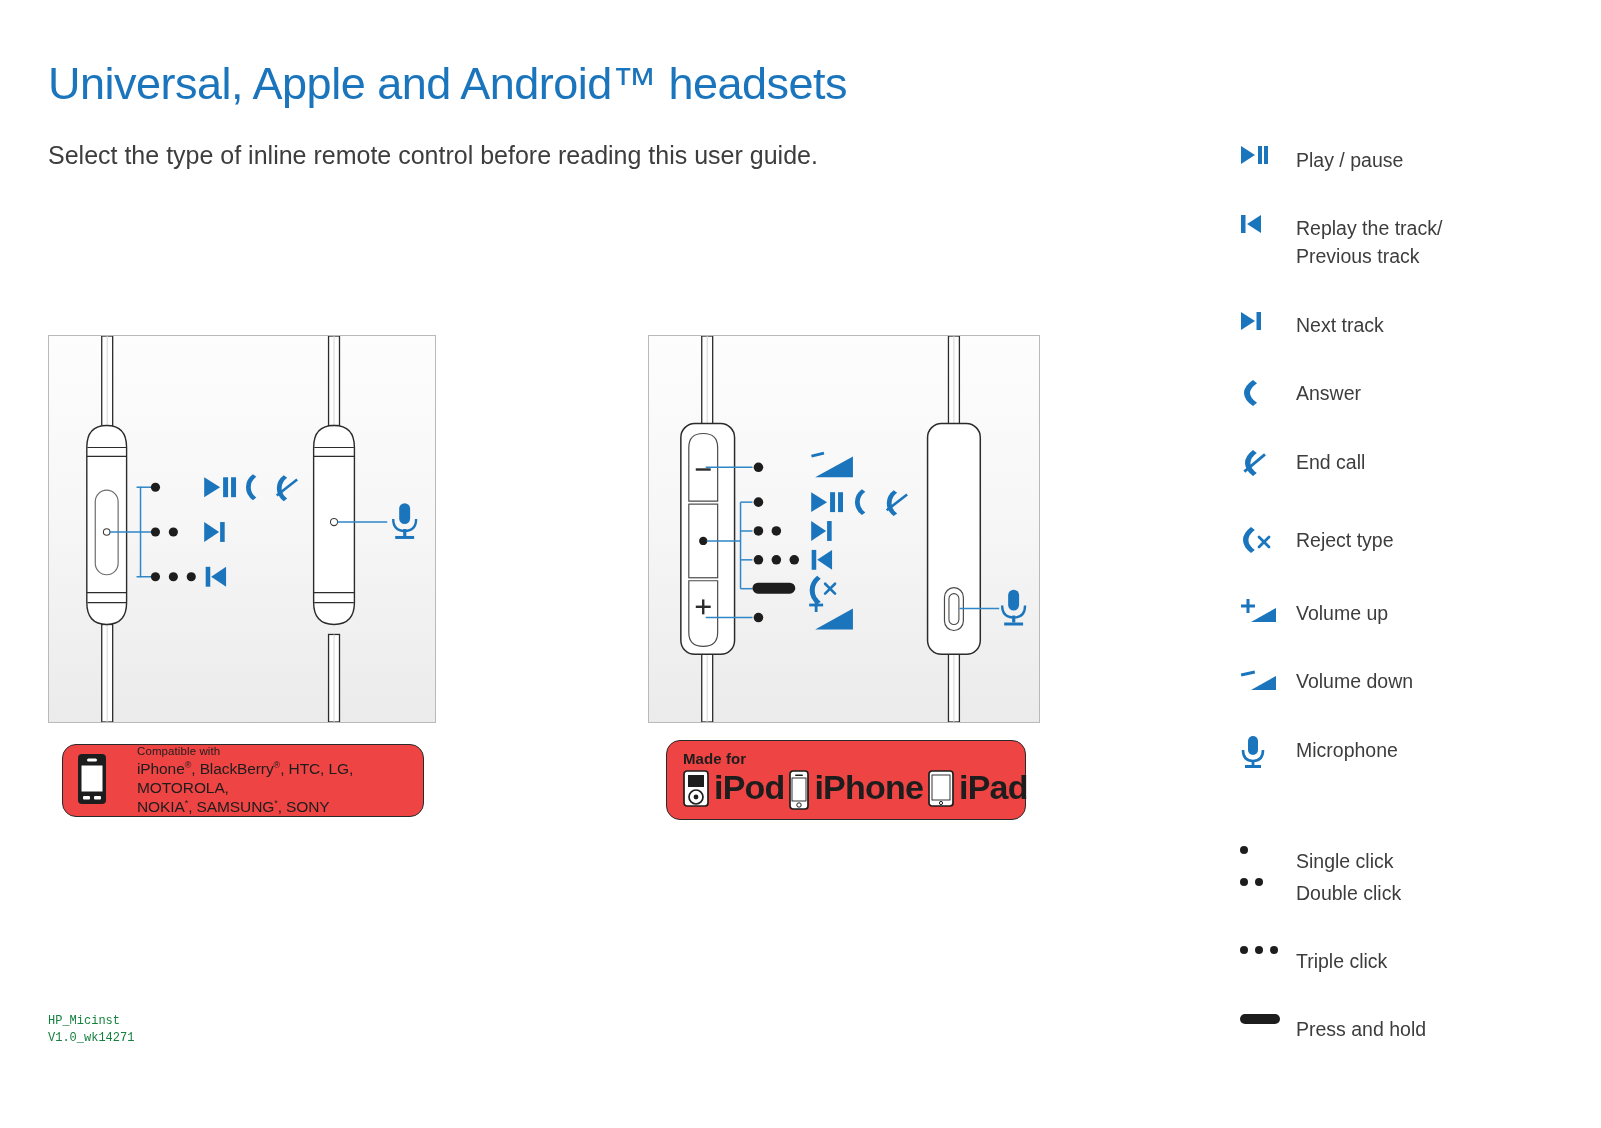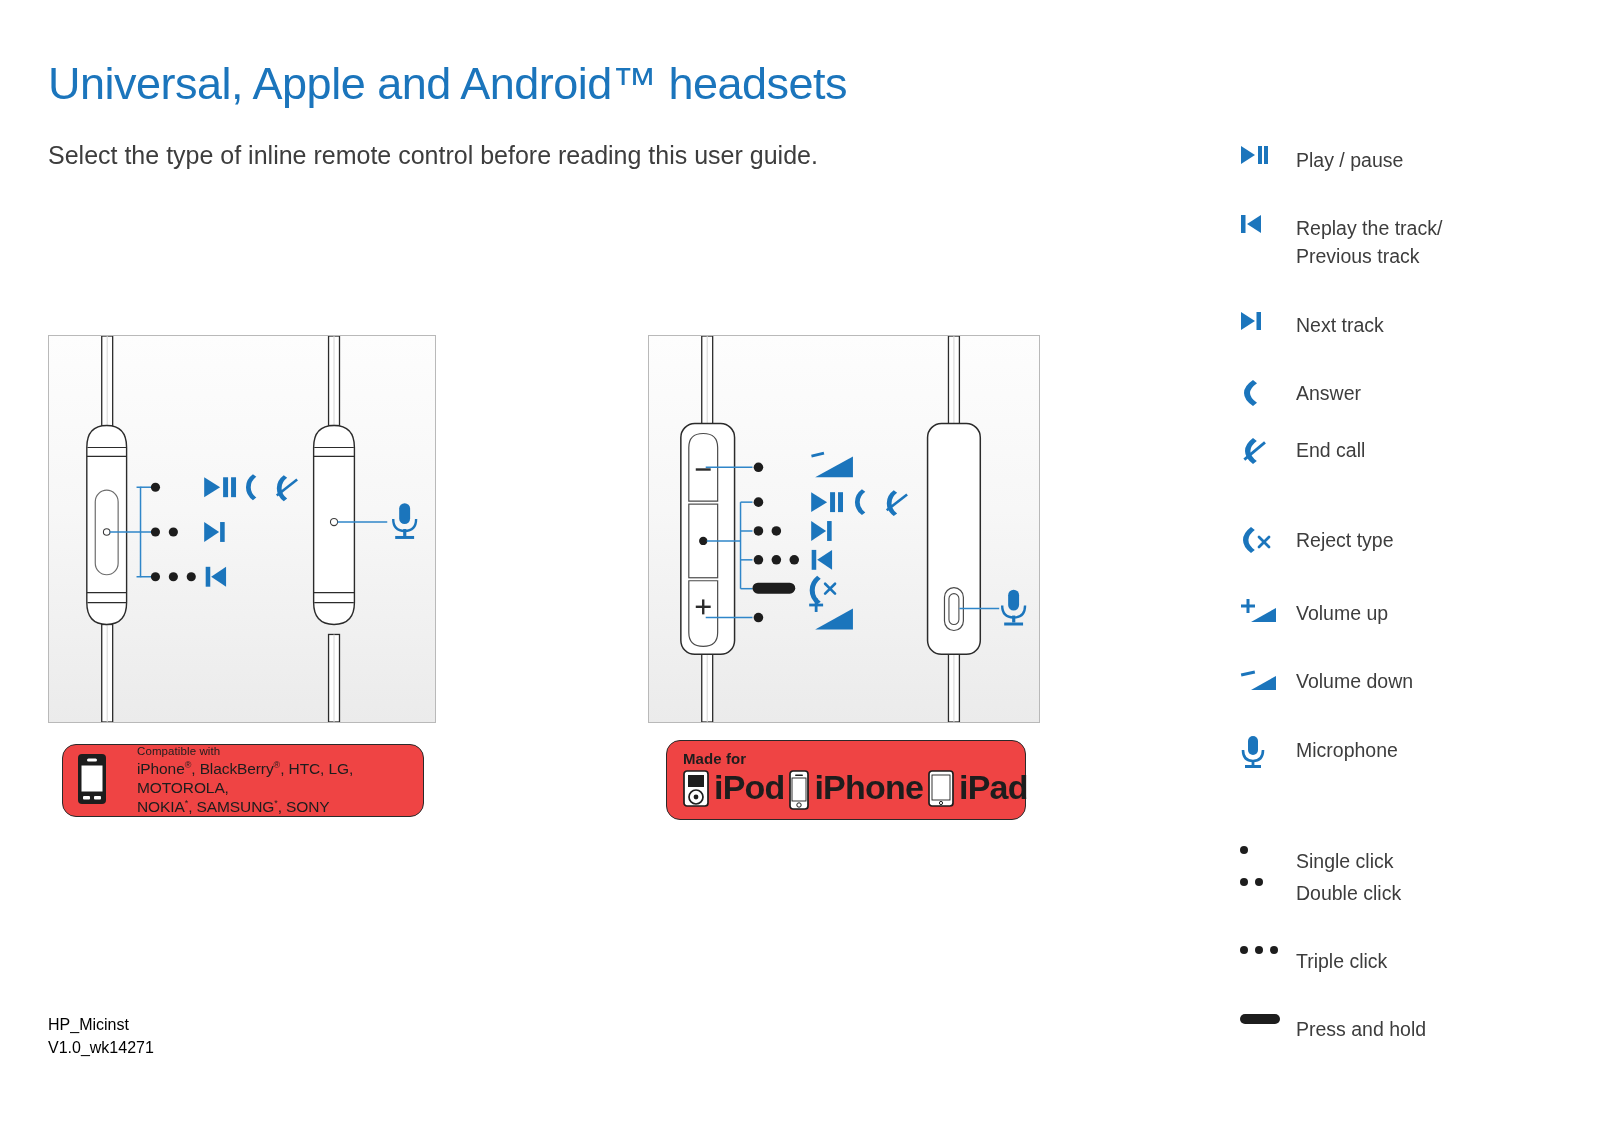--- a/index.html
+++ b/index.html
@@ -70,21 +70,21 @@
     font-size:19.5px;color:#3d3d3d;line-height:1.45;white-space:pre-line;
     padding-top:1px;
   }
   .dotrow{display:flex;align-items:center;gap:7px;}
   .dot{width:8px;height:8px;border-radius:50%;background:#1d1d1d;}
   .holdbar{width:40px;height:10px;border-radius:5px;background:#1d1d1d;}
 
   
   #footer{
     position:absolute;left:48px;top:1013px;
-    font-size:16px;color:#000000;line-height:1.45;white-space:pre-line;
+    font-size:12px;color:#15803d;line-height:1.45;white-space:pre-line;font-family:Liberation Mono, monospace;
   }
 </style>
 </head>
 <body>
 
 <div class="page">
 
   <div id="page-title">Universal, Apple and Android™ headsets</div>
   <div id="page-subtitle">Select the type of inline remote control before reading this user guide.</div>
 
@@ -406,21 +406,21 @@
 
     <div class="legend-item" style="top:233px;left:0px;">
       <span class="legend-icon">
         <svg width="20" height="30" viewBox="0 0 20 30" xmlns="http://www.w3.org/2000/svg">
           <path d="M13 2 q-9 6 -9 13 q0 7 9 13 l4 -3.2 q-7 -5 -7 -9.8 q0 -4.8 7 -9.8 Z" fill="#1b75bc"></path>
         </svg>
       </span>
       <span class="legend-label">Answer</span>
     </div>
 
-    <div class="legend-item" style="top:290px;left:0px;">
+    <div class="legend-item" style="top:302px;left:0px;">
       <span class="legend-icon">
         <svg width="28" height="32" viewBox="0 0 28 32" xmlns="http://www.w3.org/2000/svg">
           <path d="M13 3 q-8 6 -8 13 q0 7 8 13 l3.8 -3 q-6.4 -4.8 -6.4 -10 q0 -5.2 6.4 -10 Z" fill="#1b75bc"></path>
           <rect x="1" y="15" width="27" height="2.8" fill="#1b75bc" transform="rotate(-40 14 16)"></rect>
         </svg>
       </span>
       <span class="legend-label">End call</span>
     </div>
 
     <div class="legend-item" style="top:380px;left:0px;">

